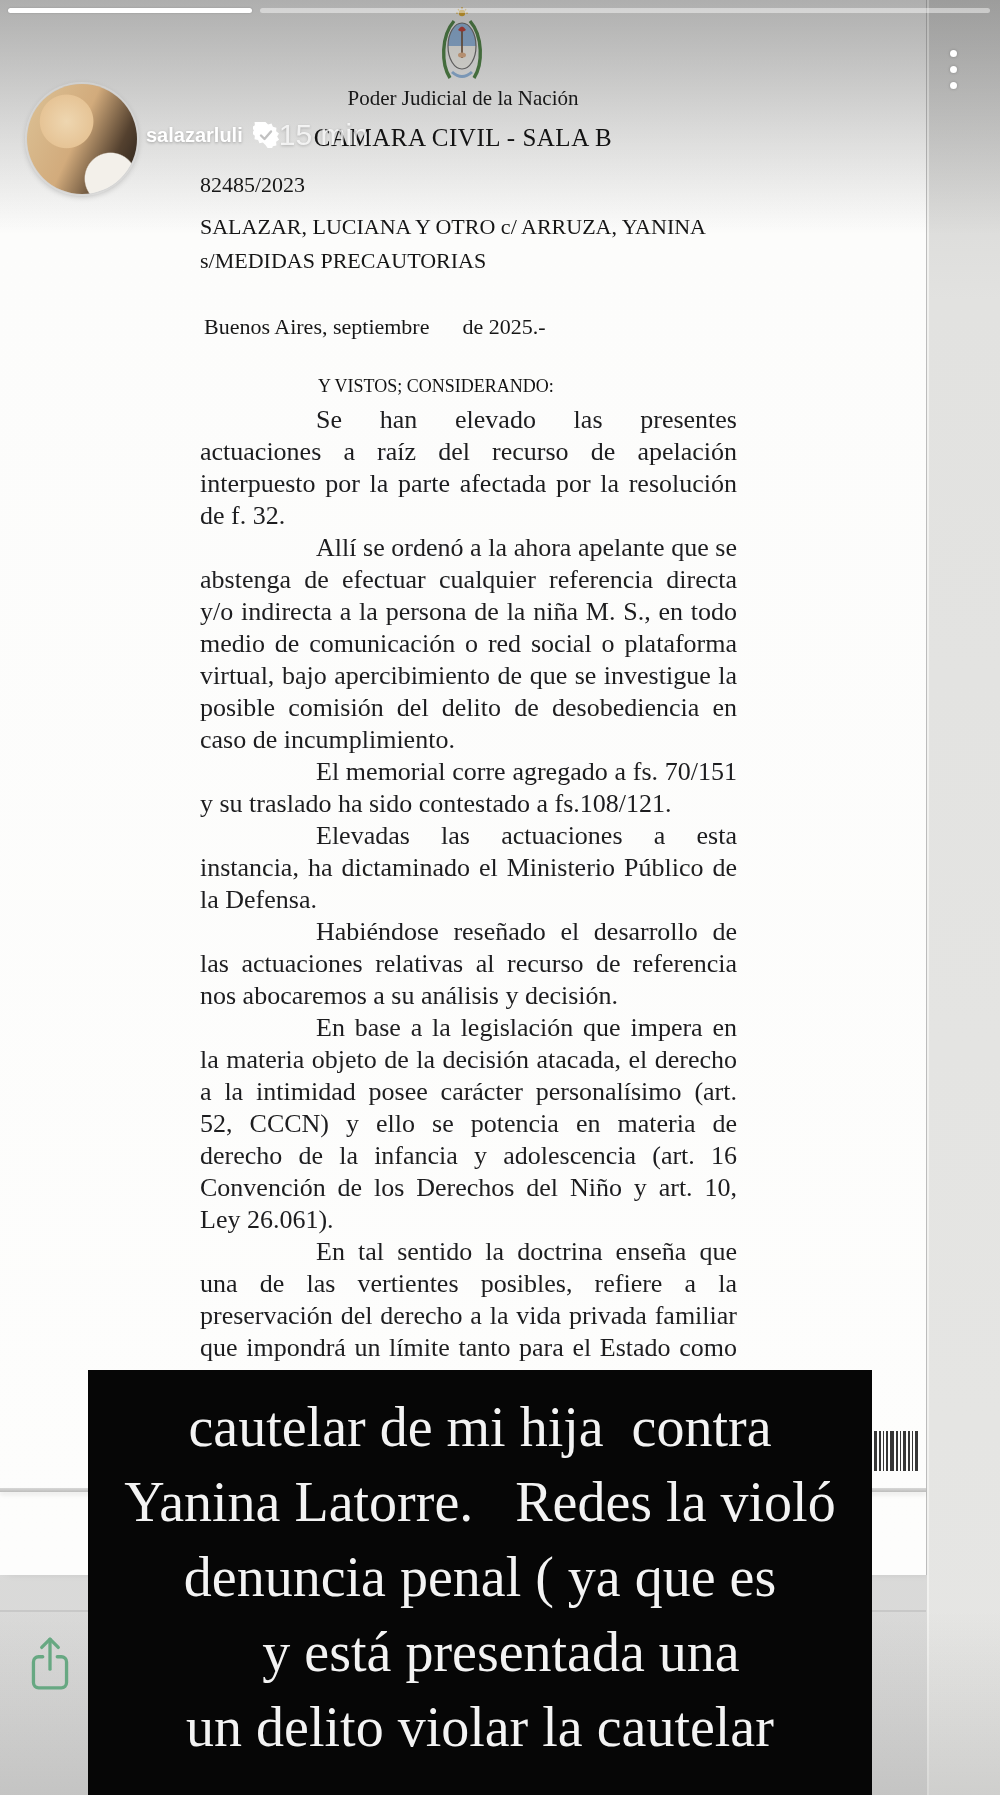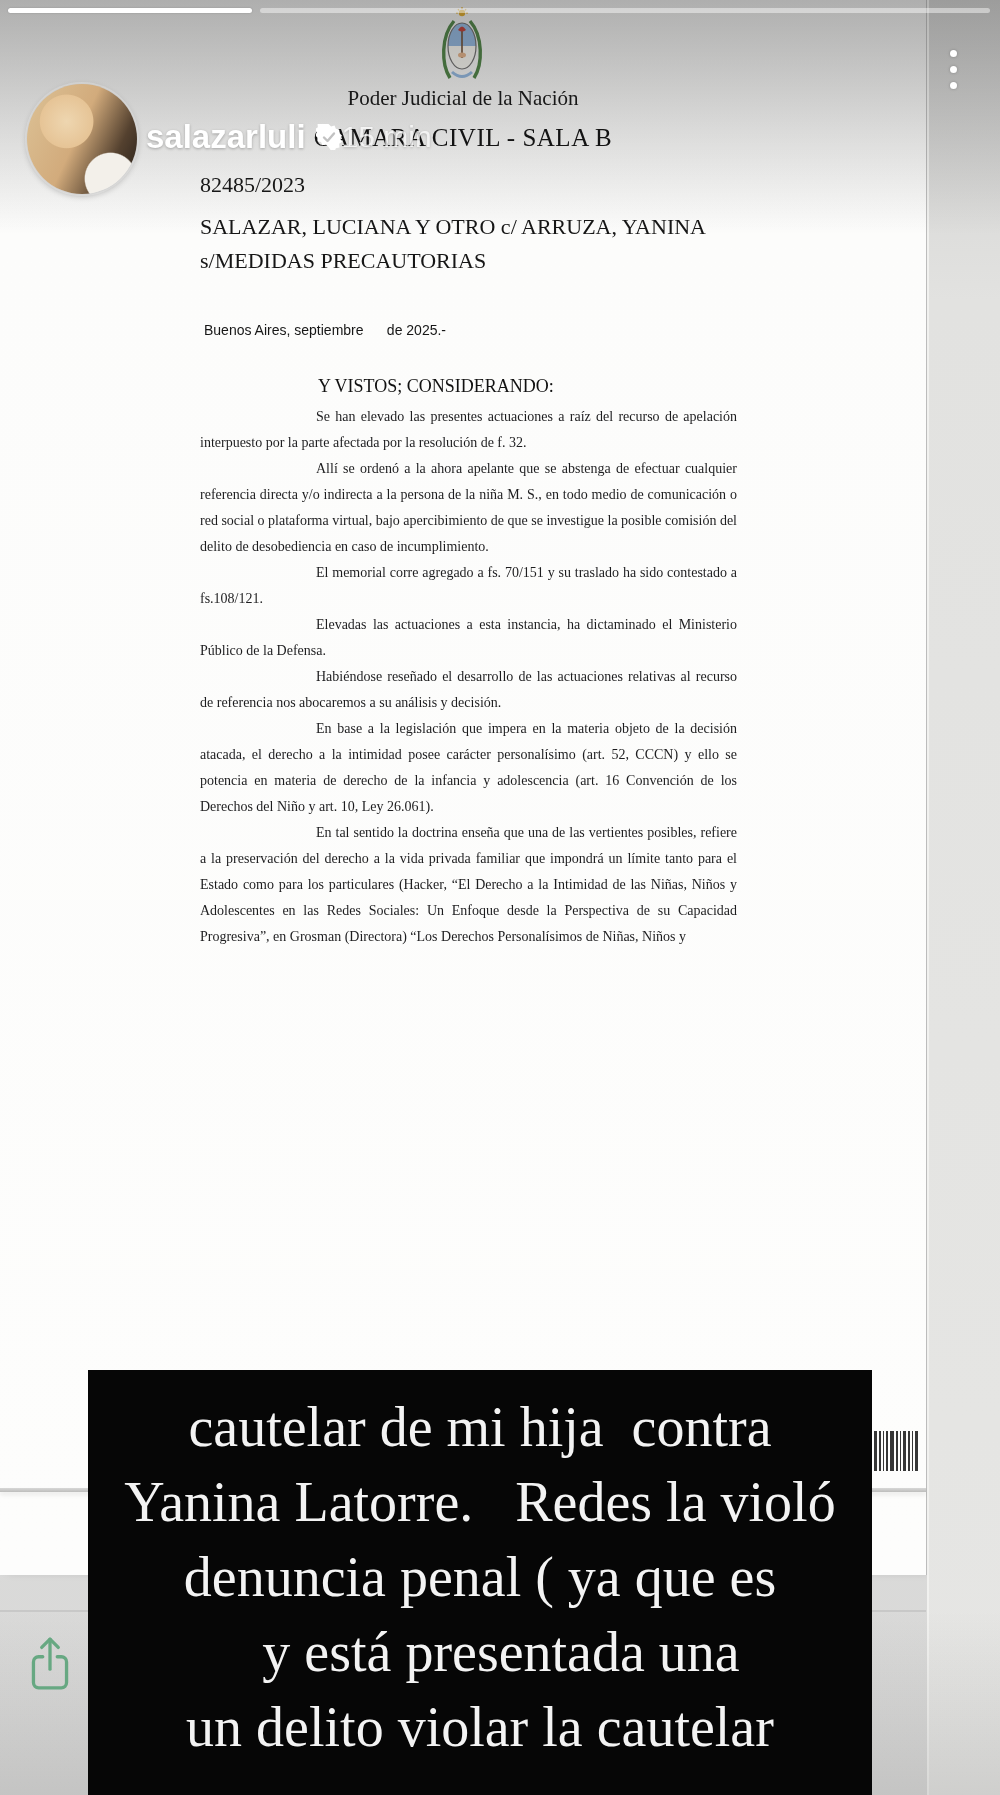--- a/index.html
+++ b/index.html
@@ -19,26 +19,26 @@
   .doc-institution{position:absolute;left:0;top:86px;width:926px;text-align:center;
                    font-family:"Liberation Serif",serif;font-size:21px;color:#141414;}
   .doc-court{position:absolute;left:0;top:124px;width:926px;text-align:center;
              font-family:"Liberation Serif",serif;font-size:25px;color:#101010;letter-spacing:.5px;}
   .doc-case{position:absolute;left:200px;top:172px;
             font-family:"Liberation Serif",serif;font-size:22px;color:#161616;}
   .doc-caption1{position:absolute;left:200px;top:214px;
             font-family:"Liberation Serif",serif;font-size:22px;color:#161616;}
   .doc-caption2{position:absolute;left:200px;top:248px;
             font-family:"Liberation Serif",serif;font-size:22px;color:#161616;}
-  .doc-date{position:absolute;left:204px;top:322px;white-space:pre-wrap;
-            font-family:Liberation Sans, sans-serif;font-size:14px;color:#161616;}
+  .doc-date{position:absolute;left:204px;top:314px;white-space:pre-wrap;
+            font-family:Liberation Serif, serif;font-size:22px;color:#161616;}
   .doc-heading{position:absolute;left:318px;top:376px;
             font-family:"Liberation Serif",serif;font-size:18px;color:#111;}
   .doc-body{position:absolute;left:200px;top:404px;width:537px;
-            font-family:"Liberation Serif",serif;font-size:14px;line-height:26px;
+            font-family:"Liberation Serif",serif;font-size:26px;line-height:32px;
             color:#1d1d1f;text-align:justify;}
   .doc-body p{margin:0;text-indent:116px;}
   .page-break-line{position:absolute;left:0;top:1488px;width:926px;height:4px;
             background:linear-gradient(180deg,#d8d8d7,#bdbdbc);
             box-shadow:0 3px 4px rgba(0,0,0,.08);}
   .footer-line{position:absolute;left:0;top:1610px;width:926px;height:2px;
             background:rgba(0,0,0,.08);}
   .barcode{position:absolute;left:874px;top:1431px;opacity:.88;}
 
   
@@ -52,21 +52,21 @@
   .seg{position:absolute;top:0;height:5px;border-radius:3px;}
   .seg.viewed{left:8px;width:244px;background:#fff;box-shadow:0 0 2px rgba(0,0,0,.2);}
   .seg.current{left:260px;width:730px;background:rgba(255,255,255,.45);}
   .avatar{position:absolute;left:27px;top:84px;width:110px;height:110px;border-radius:50%;
           z-index:6;box-shadow:0 0 0 2px rgba(255,255,255,.25),0 2px 6px rgba(0,0,0,.25);
           background:
             radial-gradient(circle at 76% 86%, #f3f0ea 0%, #f3f0ea 20%, rgba(243,240,234,0) 21%),
             radial-gradient(circle at 36% 34%, #eed6b0 0%, #e6c496 26%, rgba(230,196,150,0) 27%),
             linear-gradient(115deg,#dcc296 0%,#d2ab7c 46%,#54412f 76%,#241d18 100%);}
   .user-row{position:absolute;left:146px;top:118px;display:flex;align-items:center;z-index:6;}
-  .username{font-size:33px;font-weight:bold;color:#fff;text-shadow:0 1px 3px rgba(0,0,0,.28);}
+  .username{font-size:20px;font-weight:bold;color:#fff;text-shadow:0 1px 3px rgba(0,0,0,.28);}
   .badge{margin-left:10px;width:26px;height:26px;}
   .timestamp{font-size:30px;color:rgba(255,255,255,.78);
              text-shadow:0 1px 3px rgba(0,0,0,.2);}
   .menu-dots{position:absolute;left:950px;top:50px;z-index:6;cursor:pointer;}
   .menu-dots i{display:block;width:7px;height:7px;border-radius:50%;background:#fff;
                margin:0 0 9px 0;box-shadow:0 0 3px rgba(0,0,0,.25);}
   .emblem{position:absolute;left:436px;top:6px;z-index:2;}
 
   
   .overlay-box{position:absolute;left:88px;top:1370px;width:784px;height:520px;

